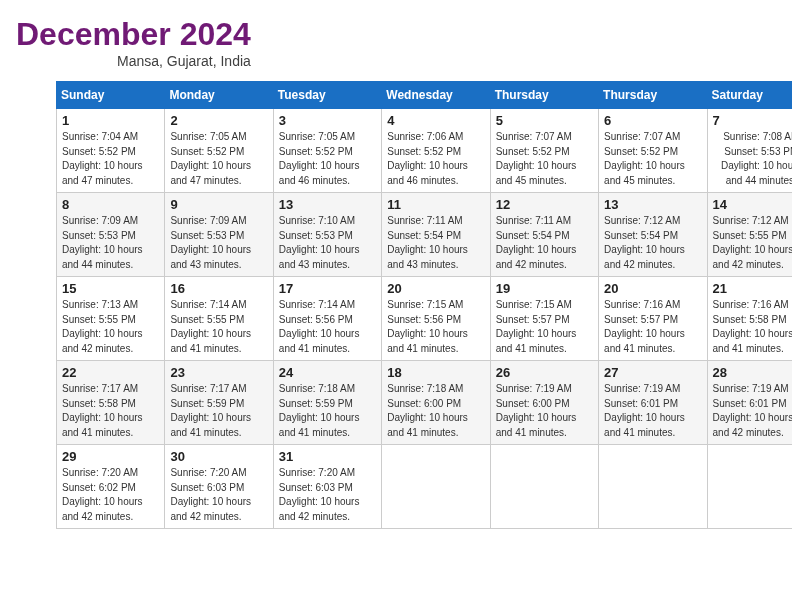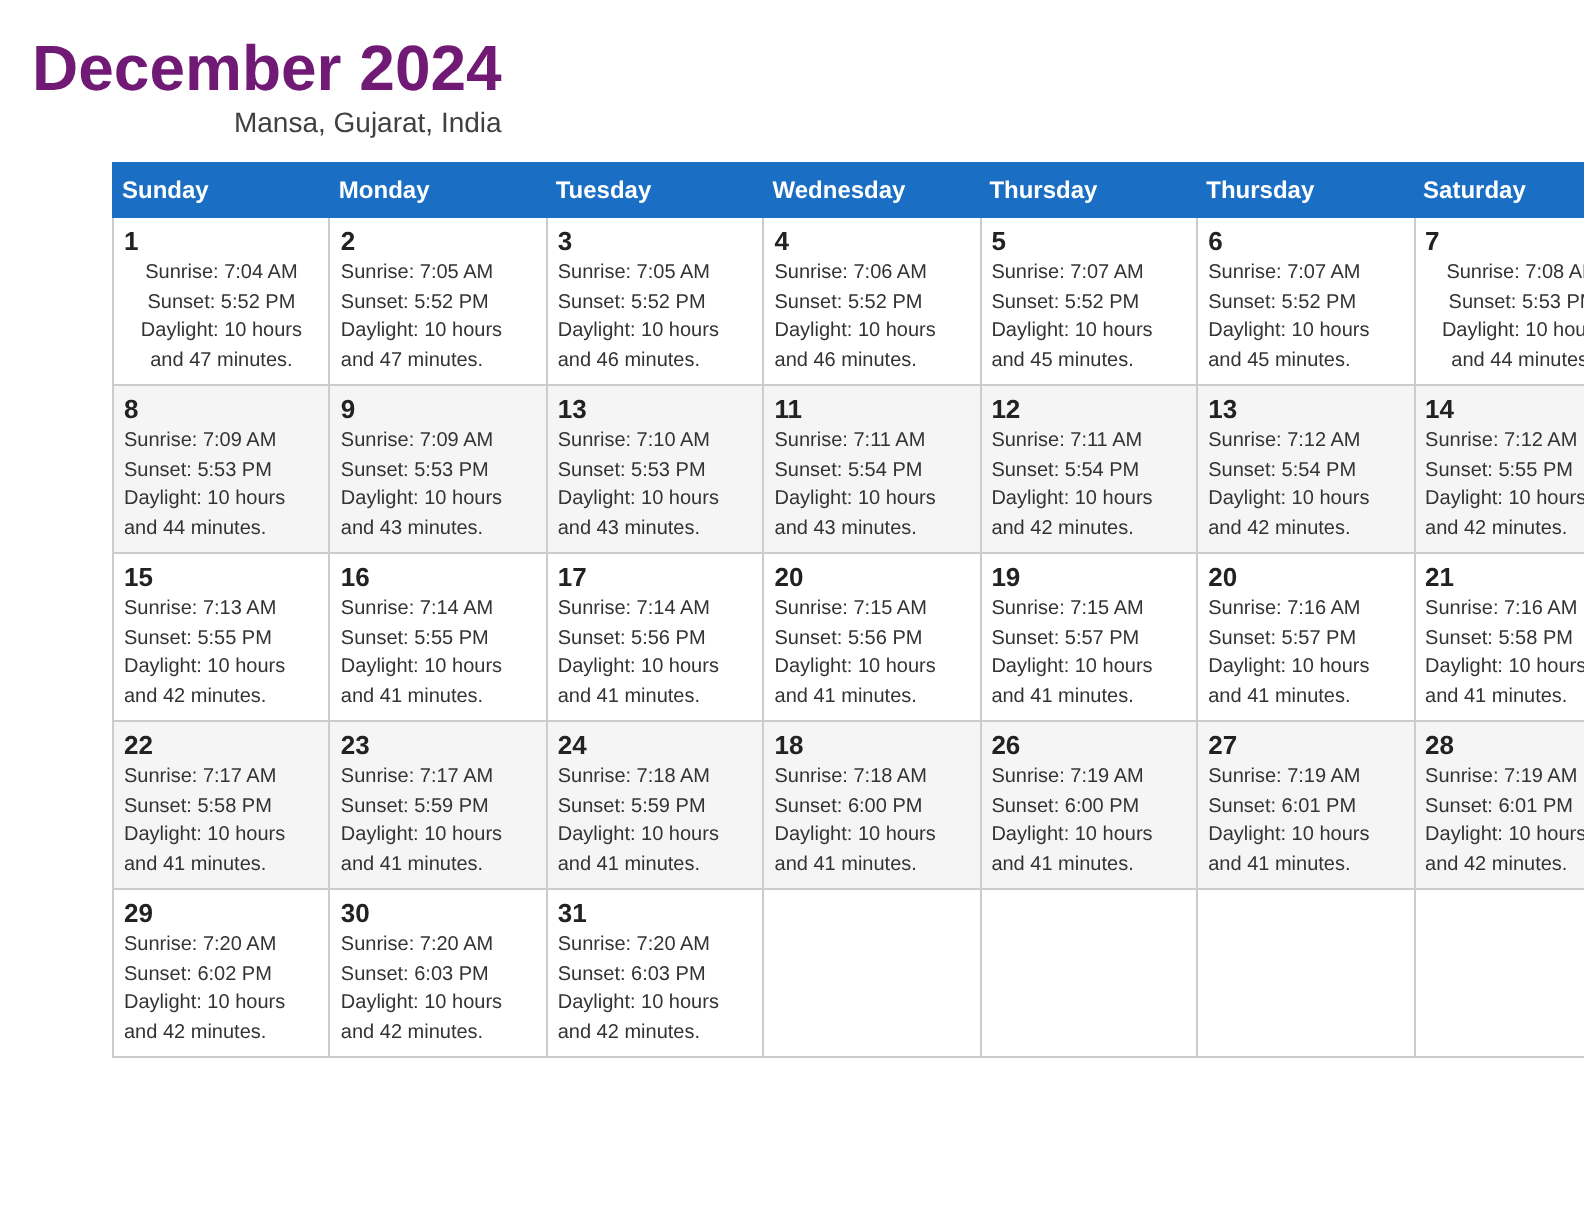--- a/index.html
+++ b/index.html
@@ -113,21 +113,21 @@
       <th>Wednesday</th>
       <th>Thursday</th>
       <th>Thursday</th>
       <th>Saturday</th>
     </tr>
   </thead>
   <tbody id="calendar-body">
   <tr>
         <td>
           <span class="day-num">1</span>
-          <div class="day-info" style="white-space: pre-line; text-align: center;">Sunrise: 7:04 AM
+          <div class="day-info" style="white-space: pre-line;">Sunrise: 7:04 AM
 Sunset: 5:52 PM
 Daylight: 10 hours
 and 47 minutes.</div>
         </td>
         <td>
           <span class="day-num">2</span>
           <div class="day-info" style="white-space: pre-line;">Sunrise: 7:05 AM
 Sunset: 5:52 PM
 Daylight: 10 hours
 and 47 minutes.</div>

